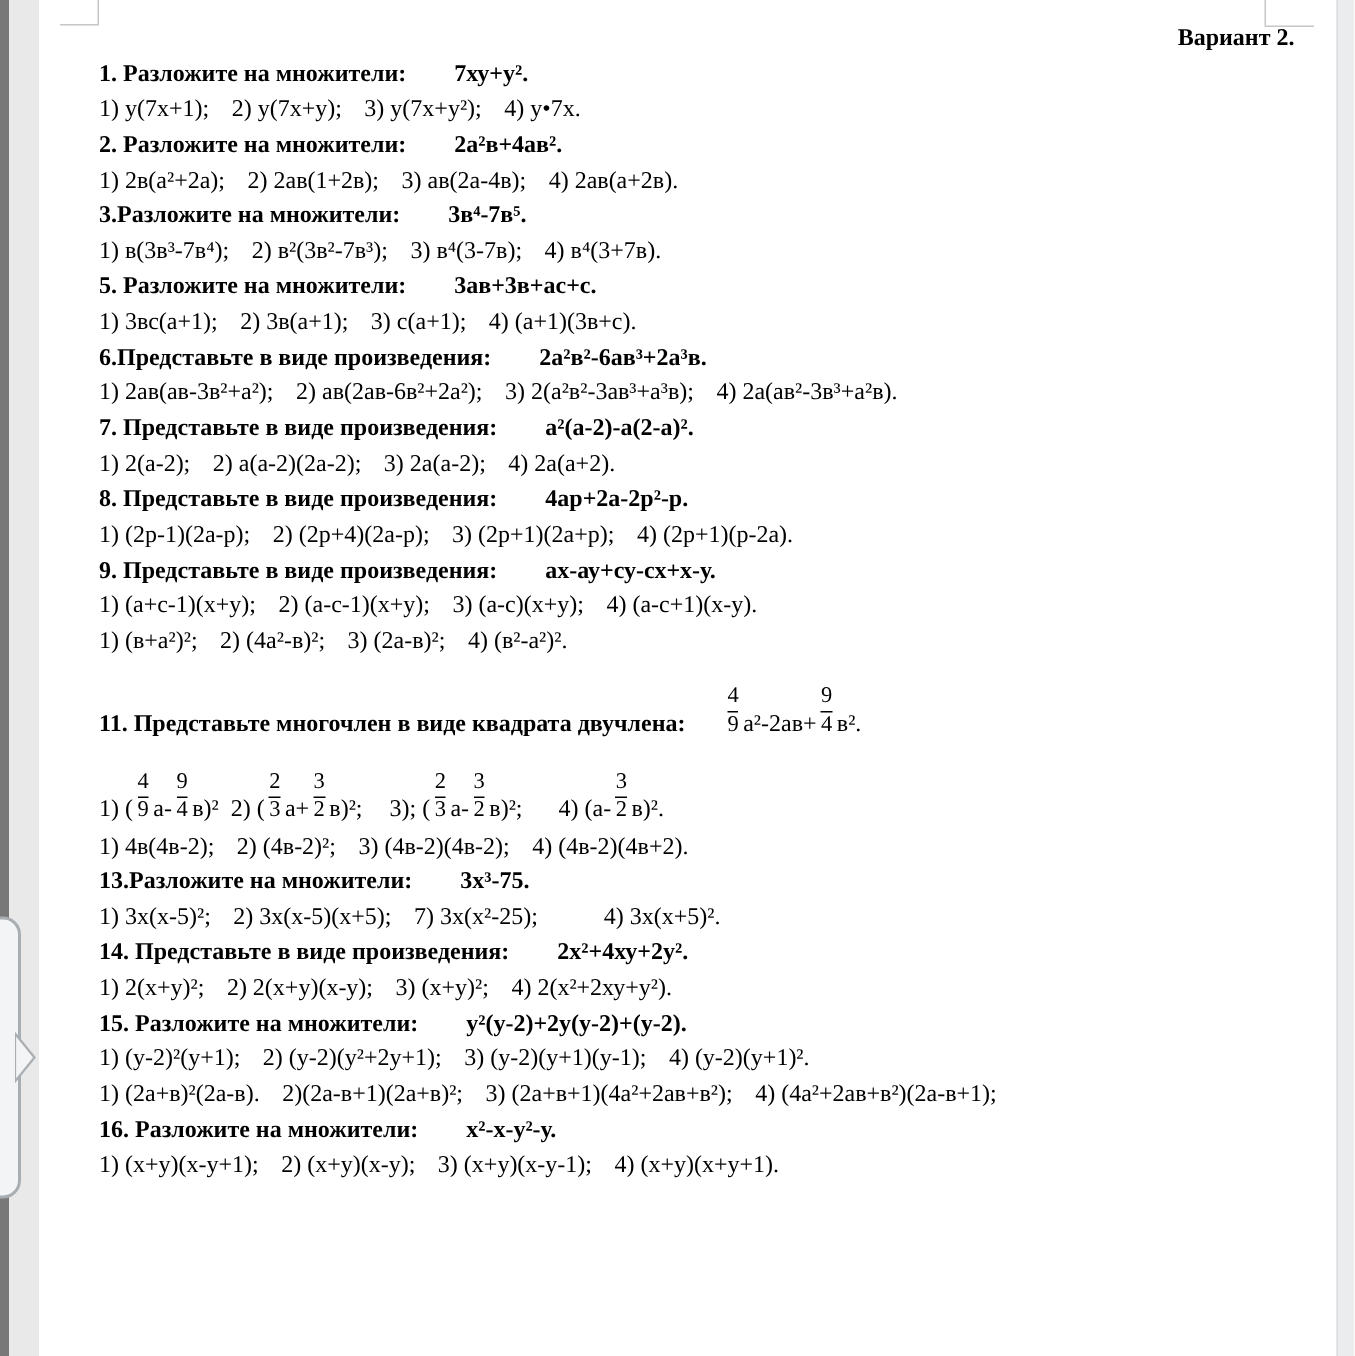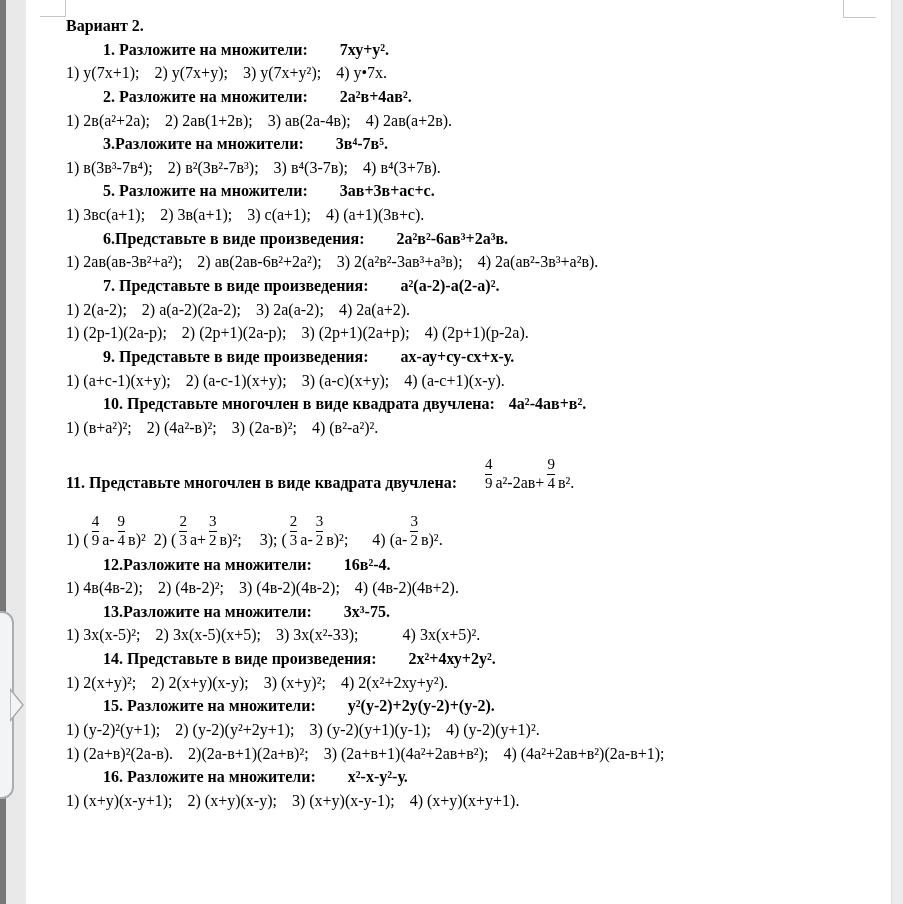--- a/index.html
+++ b/index.html
@@ -13,22 +13,22 @@
   .rail-light{position:absolute;left:6px;top:0;width:20px;height:904px;background:#e9e9e9;}
   .rail-right{position:absolute;right:0;top:0;width:11px;height:904px;background:#eaecee;border-left:1px solid #dcdcdc;}
   .crop{position:absolute;background:#c6c6c6;}
   #crop-tl-v{left:65px;top:0;width:1px;height:16px;}
   #crop-tl-h{left:40px;top:16px;width:26px;height:1px;}
   #crop-tr-v{left:843px;top:0;width:1px;height:17px;}
   #crop-tr-h{left:843px;top:17px;width:33px;height:1px;}
 
   .content{position:absolute;left:66px;top:14px;right:40px;}
   .line{height:23.65px;line-height:23.65px;white-space:nowrap;}
-  .line.title{text-align:left;font-weight:bold;}
-  .stmt .lbl{font-weight:bold;margin-left:37px;}
+  .line.title{text-align:right;font-weight:bold;}
+  .stmt .lbl{font-weight:bold;}
   .stmt .expr{font-weight:bold;margin-left:32px;}
   .stmt .expr.tight{margin-left:14px;}
   .opt + .opt{margin-left:15px;text-align:center;}
   .opt.g4{margin-left:44px;}
 
   .tall{height:52px;display:flex;align-items:flex-end;padding-bottom:3px;white-space:nowrap;}
   .tall2{height:54px;display:flex;align-items:flex-end;padding-bottom:4px;white-space:nowrap;}
   .tall .lbl{font-weight:bold;}
   .frac{display:inline-flex;flex-direction:column;align-items:center;line-height:1.05;font-size:15px;margin:0 3px;}
   .frac .fb{align-self:stretch;height:1px;background:#000;margin:1px 0;}
@@ -77,26 +77,26 @@
 
   <div class="line stmt"><span class="lbl">5. Разложите на множители:</span><span class="expr">3ав+3в+ас+с.</span></div>
   <div class="line opts"><span class="opt">1) 3вс(а+1);</span><span class="opt">2) 3в(а+1);</span><span class="opt">3) с(а+1);</span><span class="opt">4) (а+1)(3в+с).</span></div>
 
   <div class="line stmt"><span class="lbl">6.Представьте в виде произведения:</span><span class="expr">2а²в²-6ав³+2а³в.</span></div>
   <div class="line opts"><span class="opt">1) 2ав(ав-3в²+а²);</span><span class="opt">2) ав(2ав-6в²+2а²);</span><span class="opt">3) 2(а²в²-3ав³+а³в);</span><span class="opt">4) 2а(ав²-3в³+а²в).</span></div>
 
   <div class="line stmt"><span class="lbl">7. Представьте в виде произведения:</span><span class="expr">а²(а-2)-а(2-а)².</span></div>
   <div class="line opts"><span class="opt">1) 2(а-2);</span><span class="opt">2) а(а-2)(2а-2);</span><span class="opt">3) 2а(а-2);</span><span class="opt">4) 2а(а+2).</span></div>
 
-  <div class="line opts"><span class="opt">1) (2р-1)(2а-р);</span><span class="opt">2) (2р+1)(2а-р);</span><span class="opt">3) (2р+1)(2а+р);</span><span class="opt">4) (2р+1)(р-2а).</span></div>
+  <div class="line stmt"><span class="lbl">8. Представьте в виде произведения:</span><span class="expr">4ар+2а-2р²-р.</span></div>
+  <div class="line opts"><span class="opt">1) (2р-1)(2а-р);</span><span class="opt">2) (2р+4)(2а-р);</span><span class="opt">3) (2р+1)(2а+р);</span><span class="opt">4) (2р+1)(р-2а).</span></div>
 
   <div class="line stmt"><span class="lbl">9. Представьте в виде произведения:</span><span class="expr">ах-ау+су-сх+х-у.</span></div>
   <div class="line opts"><span class="opt">1) (а+с-1)(х+у);</span><span class="opt">2) (а-с-1)(х+у);</span><span class="opt">3) (а-с)(х+у);</span><span class="opt">4) (а-с+1)(х-у).</span></div>
 
-  <div class="line stmt"><span class="lbl">10. Представьте многочлен  в виде квадрата двучлена:</span><span class="expr tight">4а²-4ав+в².</span></div>
   <div class="line opts"><span class="opt">1) (в+а²)²;</span><span class="opt">2) (4а²-в)²;</span><span class="opt">3) (2а-в)²;</span><span class="opt">4) (в²-а²)².</span></div>
 
   <div class="tall">
       <span class="lbl">11. Представьте многочлен  в виде квадрата двучлена:</span>
       <span class="frac sp28">
         <span>4</span>
         <span class="fb"></span>
         <span>9</span>
       </span>
       <span>а²-2ав+</span>
@@ -150,25 +150,24 @@
       <span>в)²;</span>
       <span class="sp24">4) (а-</span>
       <span class="frac">
         <span>3</span>
         <span class="fb"></span>
         <span>2</span>
       </span>
       <span>в)².</span>
     </div>
 
-  <div class="line stmt"><span class="lbl">12.Разложите на множители:</span><span class="expr">16в²-4.</span></div>
   <div class="line opts"><span class="opt">1) 4в(4в-2);</span><span class="opt">2) (4в-2)²;</span><span class="opt">3) (4в-2)(4в-2);</span><span class="opt">4) (4в-2)(4в+2).</span></div>
 
   <div class="line stmt"><span class="lbl">13.Разложите на множители:</span><span class="expr">3х³-75.</span></div>
-  <div class="line opts"><span class="opt">1) 3х(х-5)²;</span><span class="opt">2) 3х(х-5)(х+5);</span><span class="opt">3) 3х(х²-33);</span><span class="opt g4">4) 3х(х+5)².</span></div>
+  <div class="line opts"><span class="opt">1) 3х(х-5)²;</span><span class="opt">2) 3х(х-5)(х+5);</span><span class="opt">7) 3х(х²-25);</span><span class="opt g4">4) 3х(х+5)².</span></div>
 
   <div class="line stmt"><span class="lbl">14. Представьте в виде произведения:</span><span class="expr">2х²+4ху+2у².</span></div>
   <div class="line opts"><span class="opt">1) 2(х+у)²;</span><span class="opt">2) 2(х+у)(х-у);</span><span class="opt">3) (х+у)²;</span><span class="opt">4) 2(х²+2ху+у²).</span></div>
 
   <div class="line stmt"><span class="lbl">15. Разложите на множители:</span><span class="expr">у²(у-2)+2у(у-2)+(у-2).</span></div>
   <div class="line opts"><span class="opt">1) (у-2)²(у+1);</span><span class="opt">2) (у-2)(у²+2у+1);</span><span class="opt">3) (у-2)(у+1)(у-1);</span><span class="opt">4) (у-2)(у+1)².</span></div>
 
   <div class="line opts"><span class="opt">1) (2а+в)²(2а-в).</span><span class="opt">2)(2а-в+1)(2а+в)²;</span><span class="opt">3) (2а+в+1)(4а²+2ав+в²);</span><span class="opt">4) (4а²+2ав+в²)(2а-в+1);</span></div>
 
   <div class="line stmt"><span class="lbl">16. Разложите на множители:</span><span class="expr">х²-х-у²-у.</span></div>

